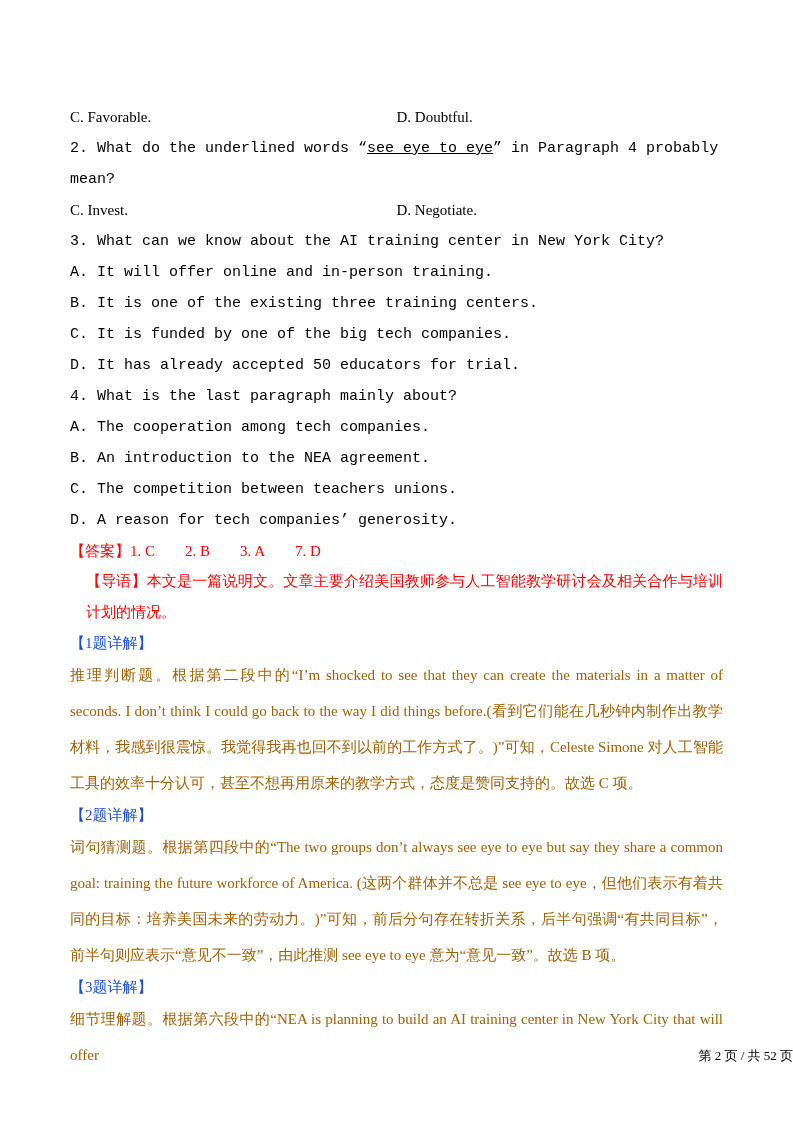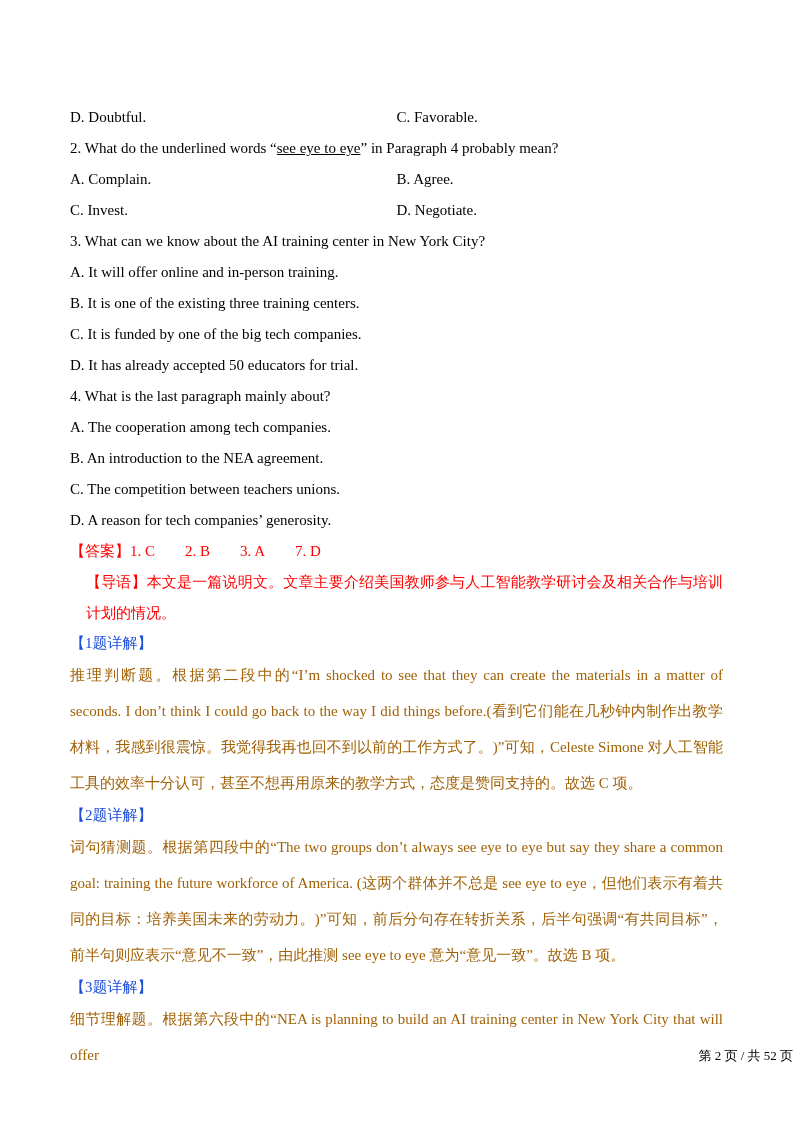--- a/index.html
+++ b/index.html
@@ -16,20 +16,21 @@
     box-sizing: border-box;
     padding: 102px 70px 0 70px;
     font-family: "Liberation Serif", "DejaVu Serif", serif;
     font-size: 15px;
     color: #000000;
     overflow: hidden;
   }
   .qline {
     line-height: 31px;
     white-space: pre-wrap;
+    font-family: Liberation Mono, monospace;
   }
   .row {
     display: flex;
     line-height: 31px;
   }
   .row .col {
     flex: 0 0 50%;
   }
   .red { color: #ff0000; }
   .heading-line {
@@ -61,30 +62,26 @@
     color: #000000;
     line-height: 16px;
   }
 </style>
 </head>
 <body>
 
 <div class="page">
 
   <div class="row">
+    <span class="col">C. Favorable.</span>
     <span class="col">D. Doubtful.</span>
-    <span class="col">C. Favorable.</span>
   </div>
 
   <div class="qline"><span>2. What do the underlined words “</span><span class="underlined">see eye to eye</span><span>” in Paragraph 4 probably mean?</span></div>
 
-  <div class="row">
-    <span class="col">A. Complain.</span>
-    <span class="col">B. Agree.</span>
-  </div>
   <div class="row">
     <span class="col">C. Invest.</span>
     <span class="col">D. Negotiate.</span>
   </div>
 
   <div class="qline">3. What can we know about the AI training center in New York City?</div>
   <div class="qline">A. It will offer online and in-person training.</div>
   <div class="qline">B. It is one of the existing three training centers.</div>
   <div class="qline">C. It is funded by one of the big tech companies.</div>
   <div class="qline">D. It has already accepted 50 educators for trial.</div>

